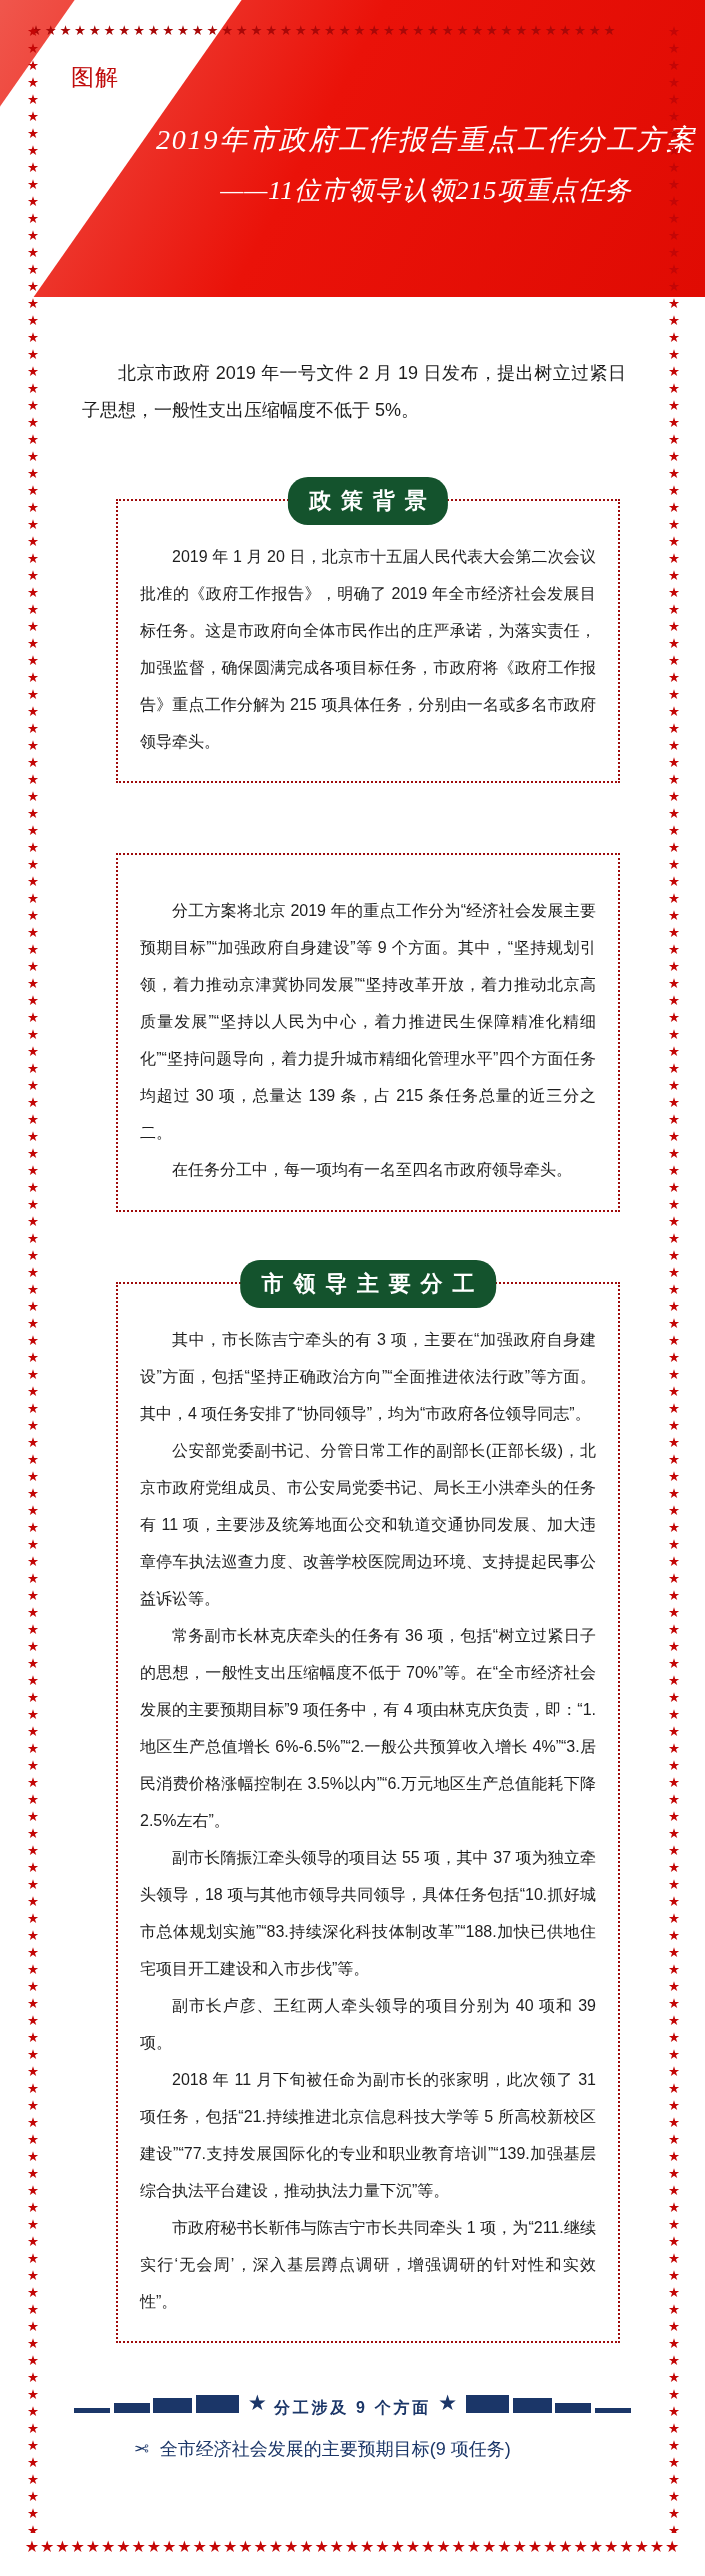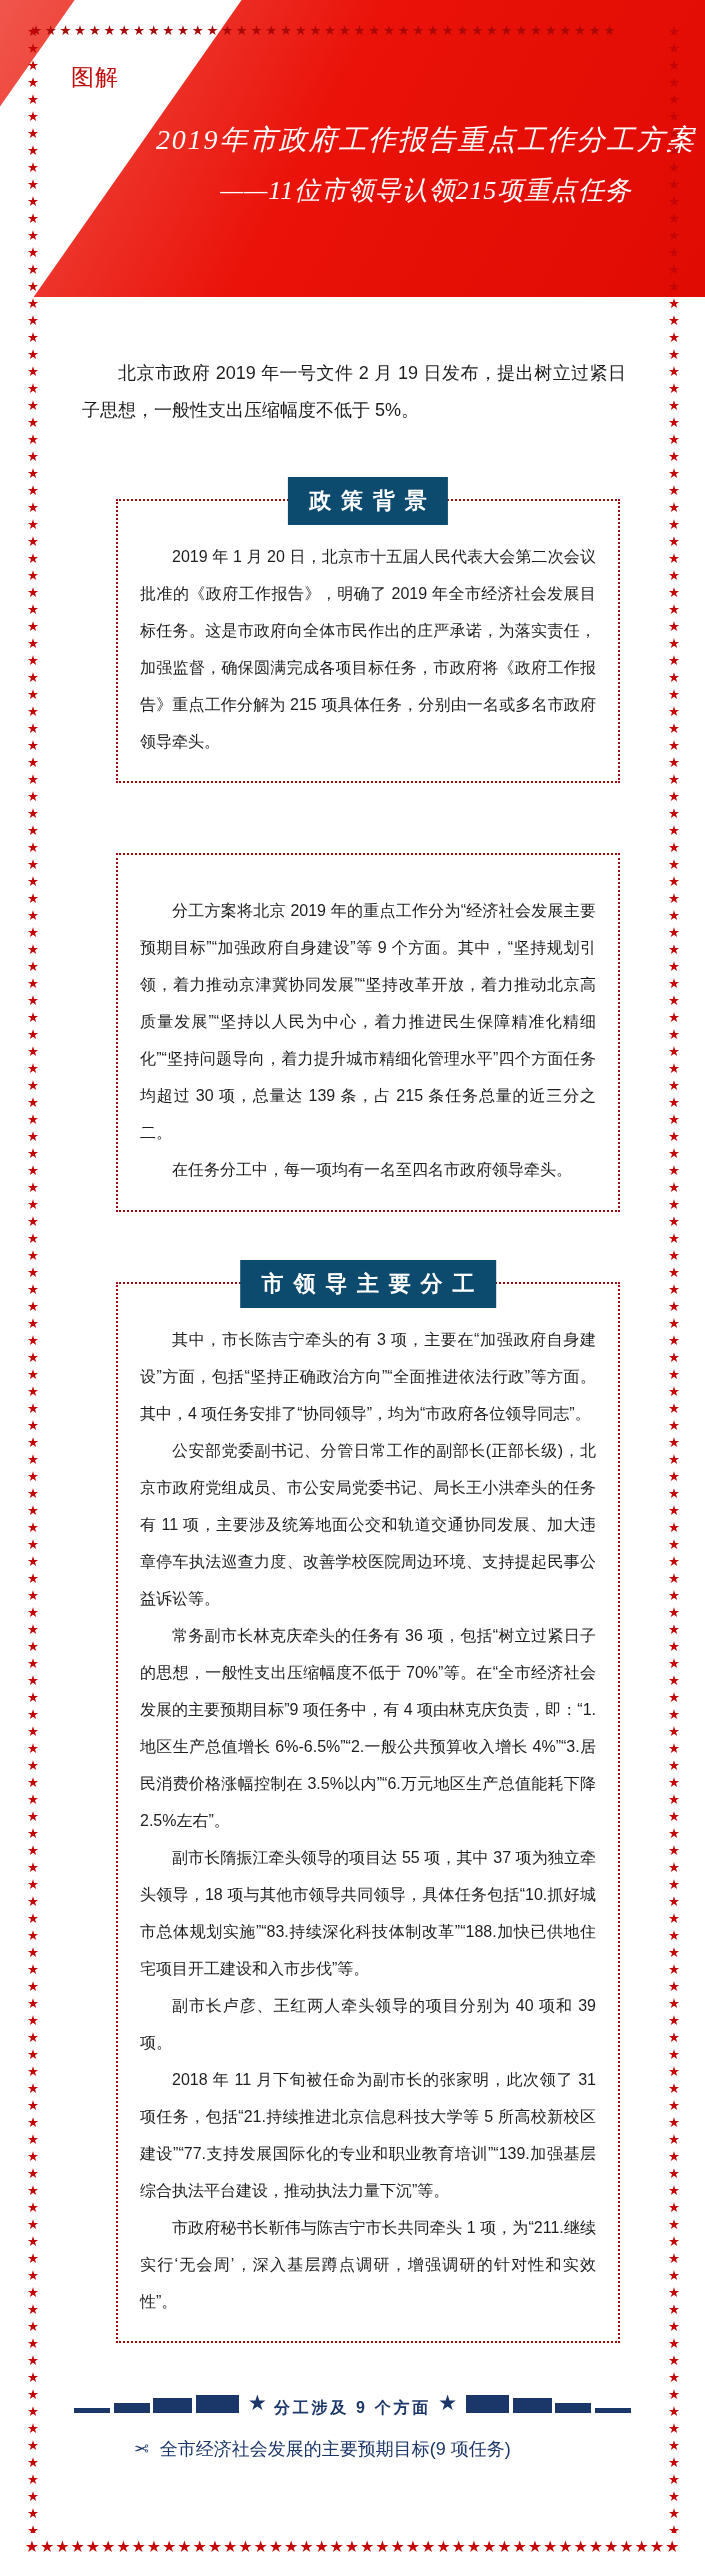--- a/index.html
+++ b/index.html
@@ -74,24 +74,25 @@
 
   .box {
     position:relative;
     margin:70px 85px 0 116px;
     border:2.7px dotted #9e0a0a;
     padding:37px 22px 21.4px 22px;
   }
   .box-header {
     position:absolute; top:-24px; left:50%;
     transform:translateX(-50%);
-    background:#0c4a6e; color:#ffffff;
+    background:#14532d; color:#ffffff;
     font-size:22px; font-weight:bold;
     letter-spacing:9.8px; white-space:nowrap;
     padding:9px 11.6px 9px 21.4px;
+    border-radius:20px;
   }
   .box p {
     margin:0; font-size:16px; line-height:37px;
     color:#1d1d1d; text-indent:2em; text-align:justify;
   }
 
   
   .aspects { margin-top:50px; }
   .aspects-header {
     display:flex; align-items:flex-end; justify-content:center;

